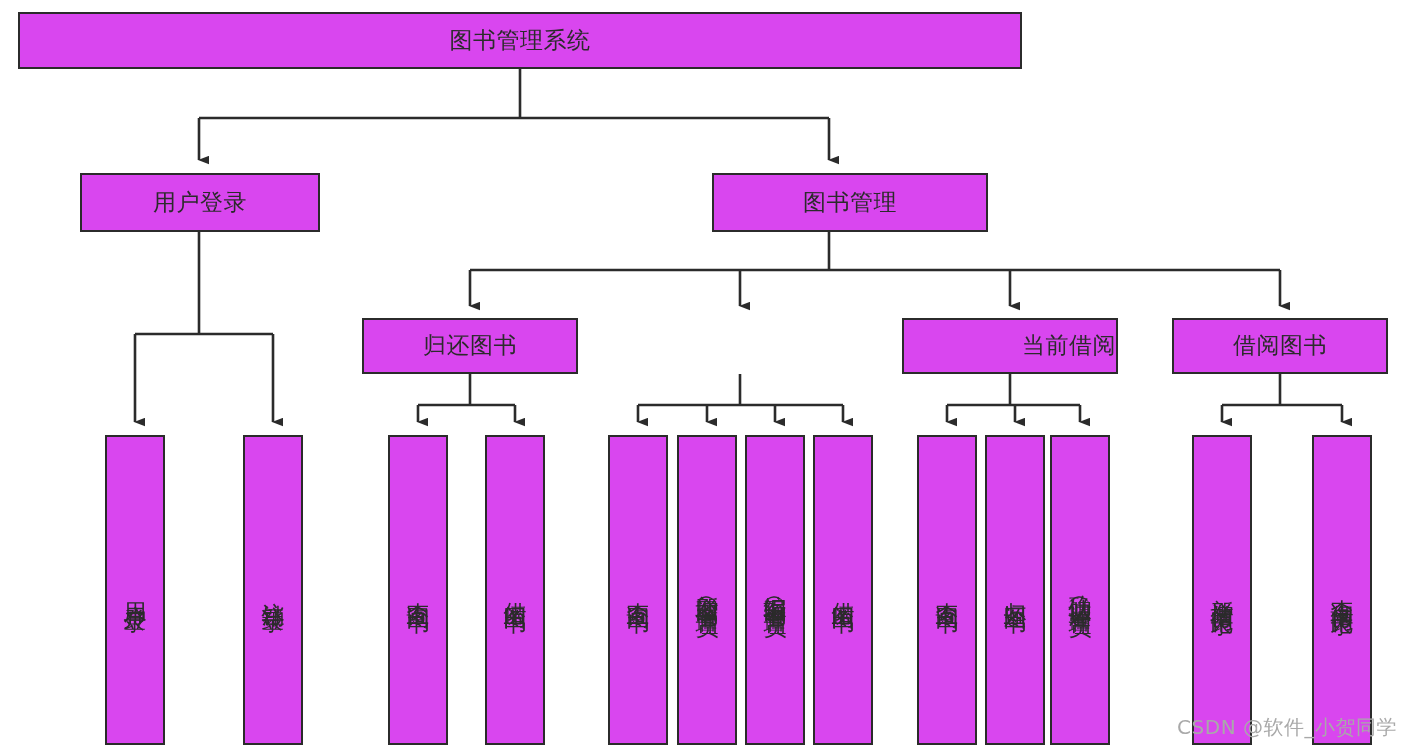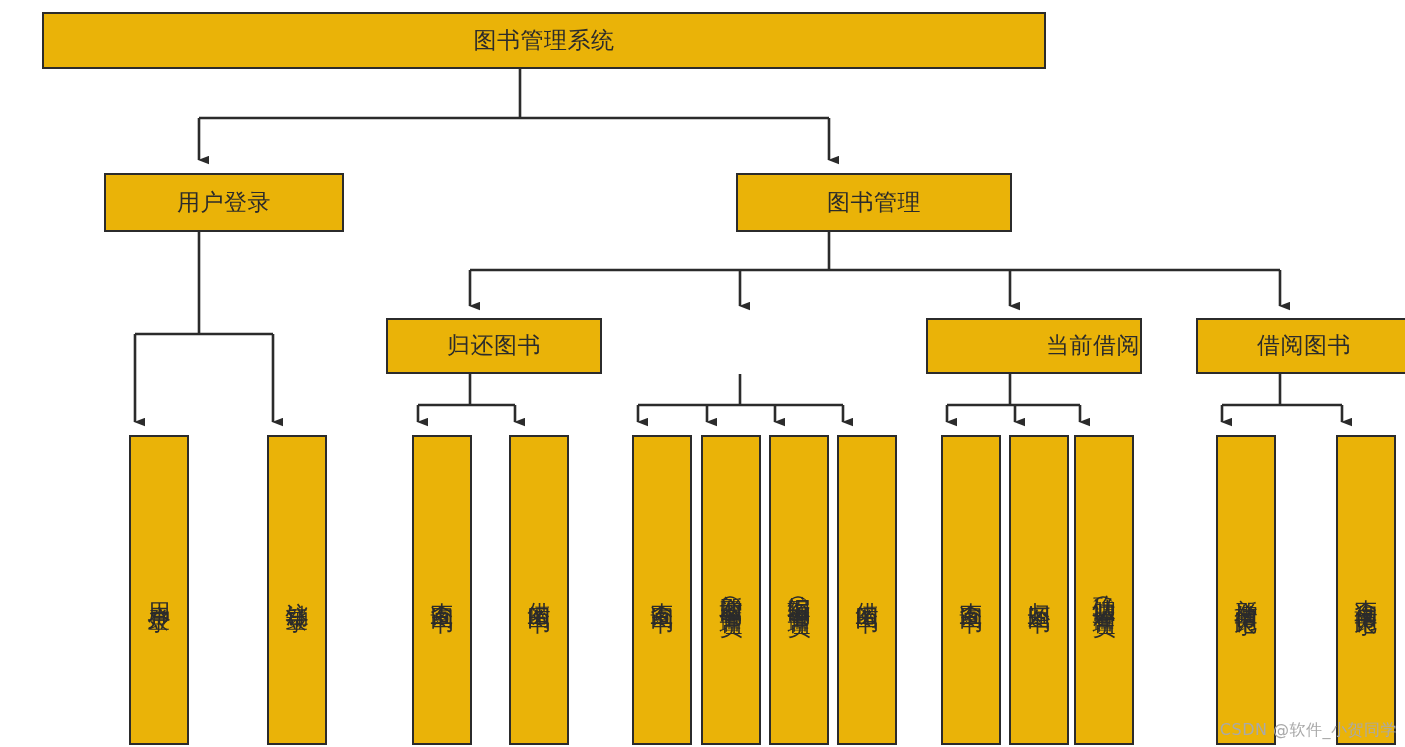--- a/index.html
+++ b/index.html
@@ -22,26 +22,25 @@
     position: absolute;
     left: 0;
     top: 0;
     width: 1405px;
     height: 747px;
   }
   .node-box {
     position: absolute;
     box-sizing: border-box;
     border: 2.2px solid #2b2b2b;
-    background: #eab308;
+    background: #d946ef;
     display: flex;
     align-items: center;
     justify-content: center;
     overflow: hidden;
-    margin-left: 24px;
   }
   .node-label {
     font-size: 23px;
     color: #2b2b2b;
     line-height: 1.12;
     letter-spacing: 0.5px;
     white-space: nowrap;
     text-align: center;
   }
   .node-box.vertical .node-label {
@@ -53,21 +52,21 @@
   }
   .node-box.root .node-label,
   .node-box.level2 .node-label,
   .node-box.level3 .node-label {
     font-size: 23px;
   }
   #watermark {
     position: absolute;
     right: 8px;
     bottom: 6px;
-    font-size: 16px;
+    font-size: 20px;
     color: #a9a9a9;
     letter-spacing: 0.5px;
     white-space: nowrap;
     pointer-events: none;
   }
 </style>
 </head>
 <body>
 
 <div id="diagram-root">

